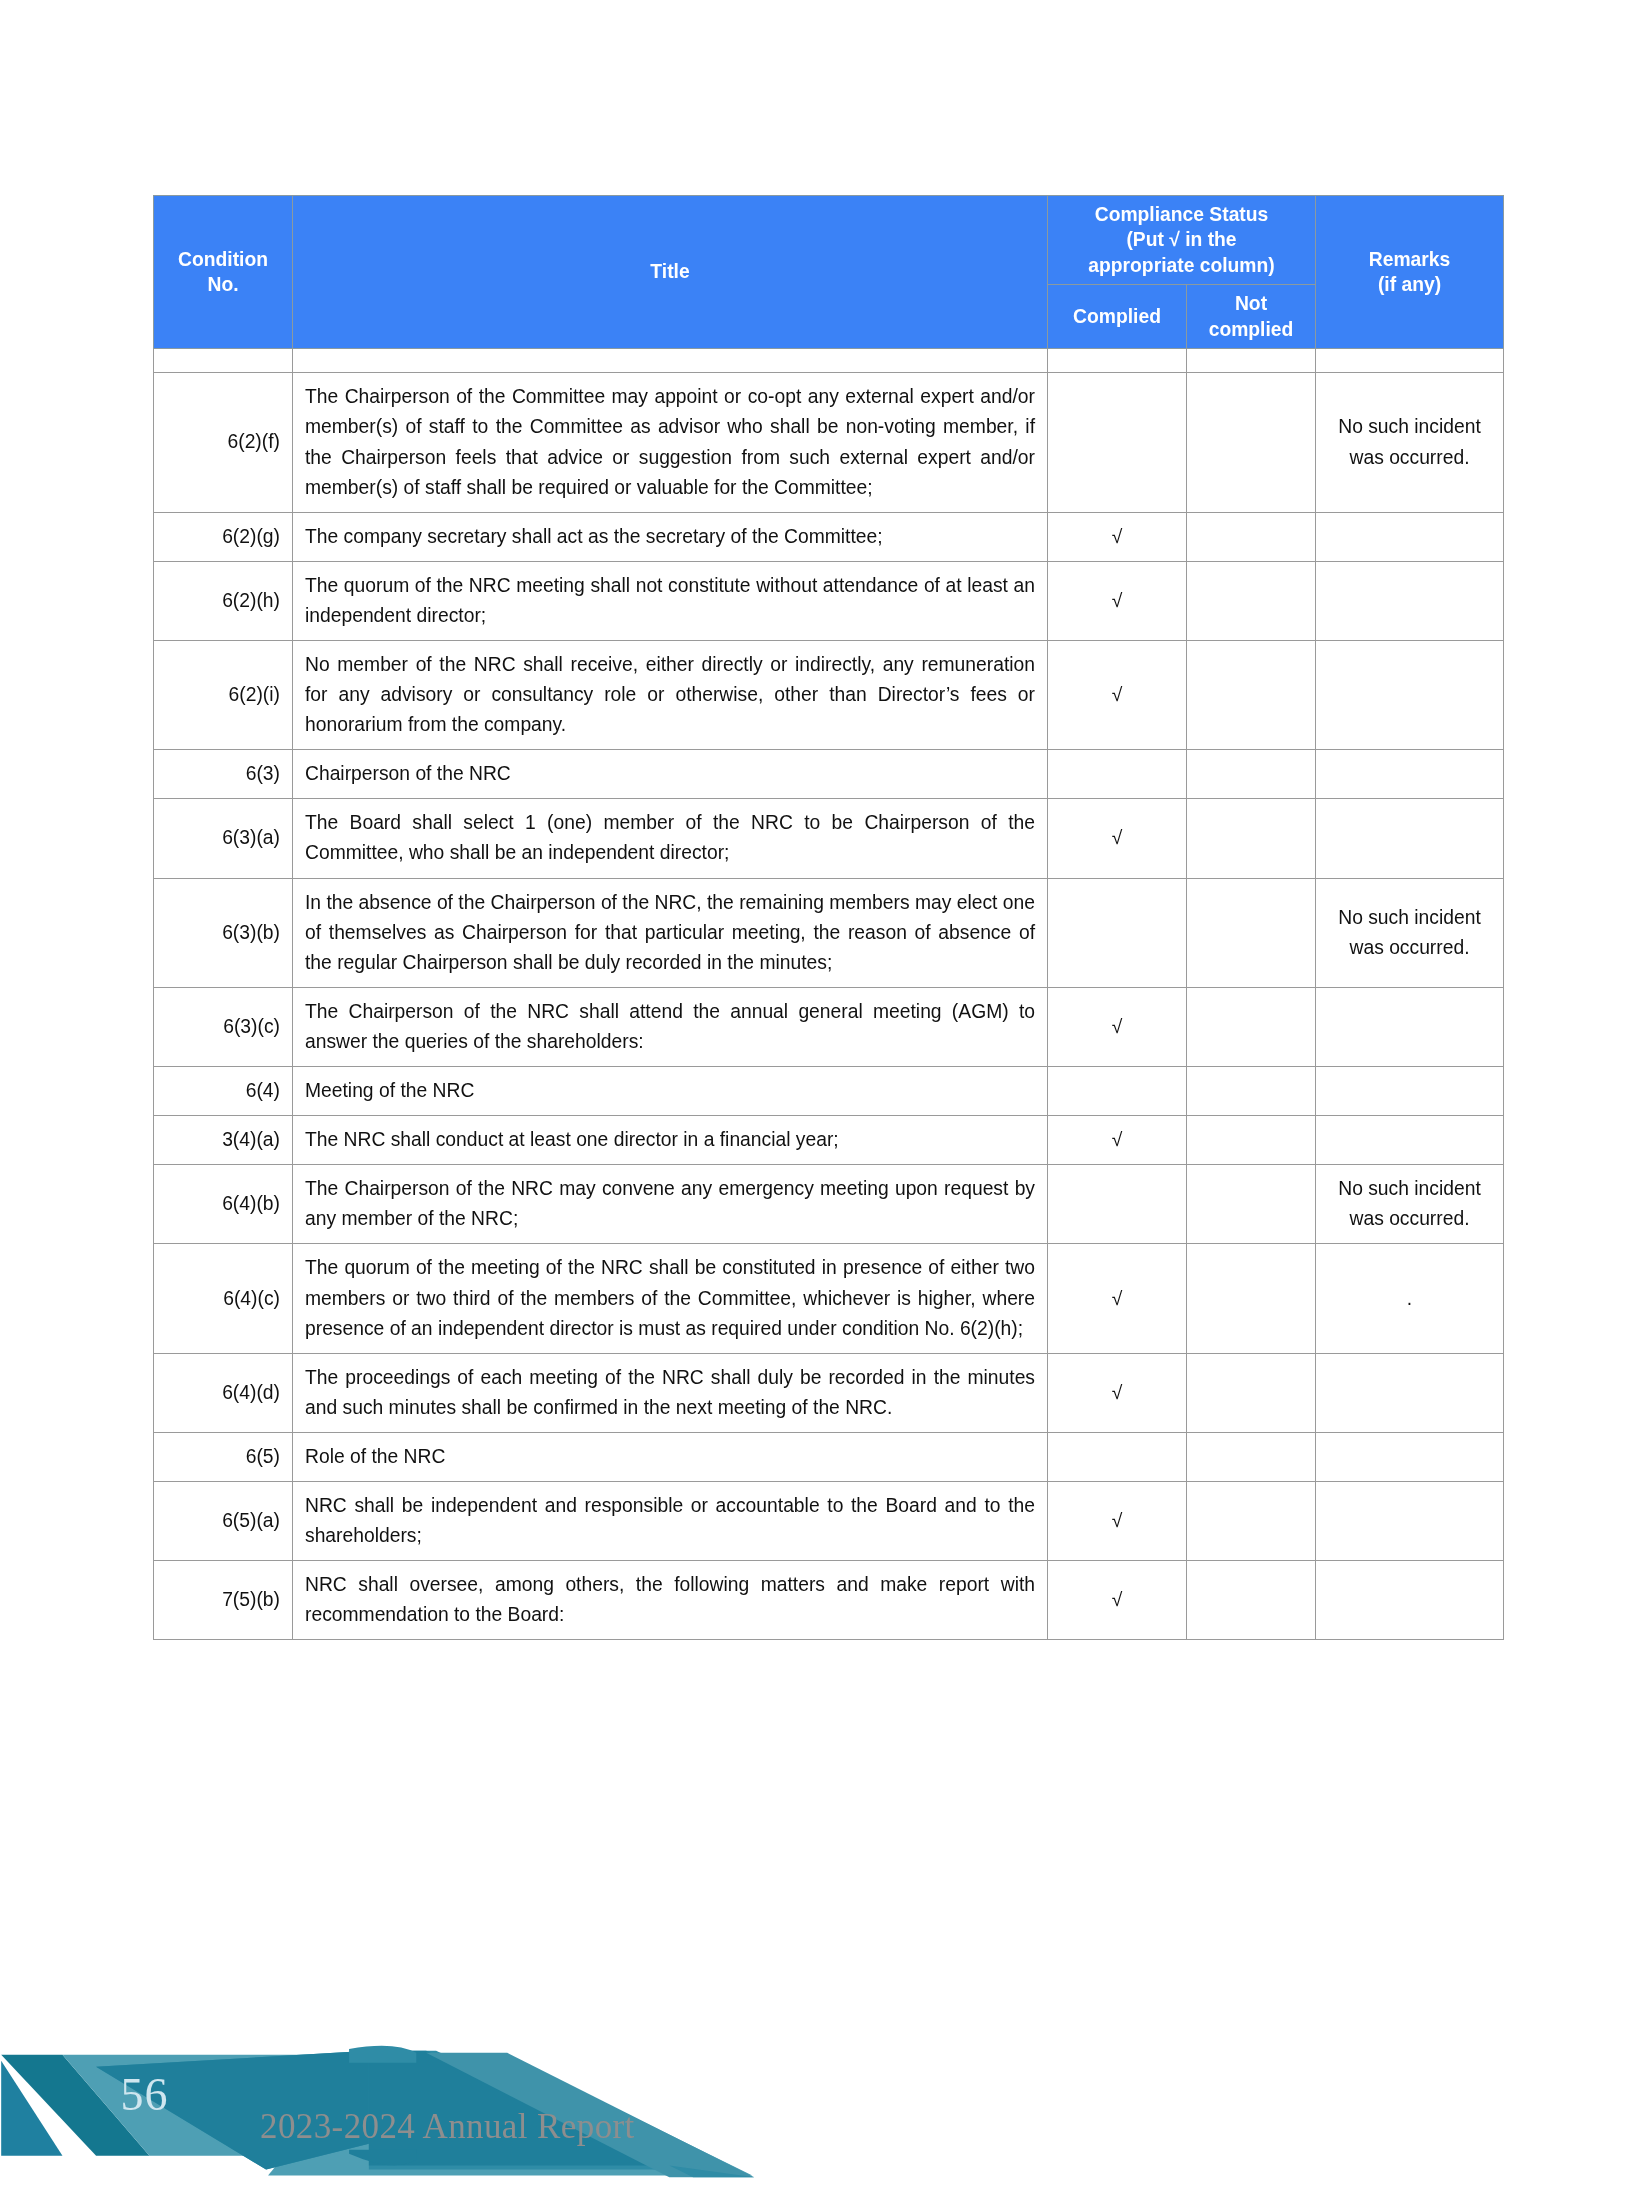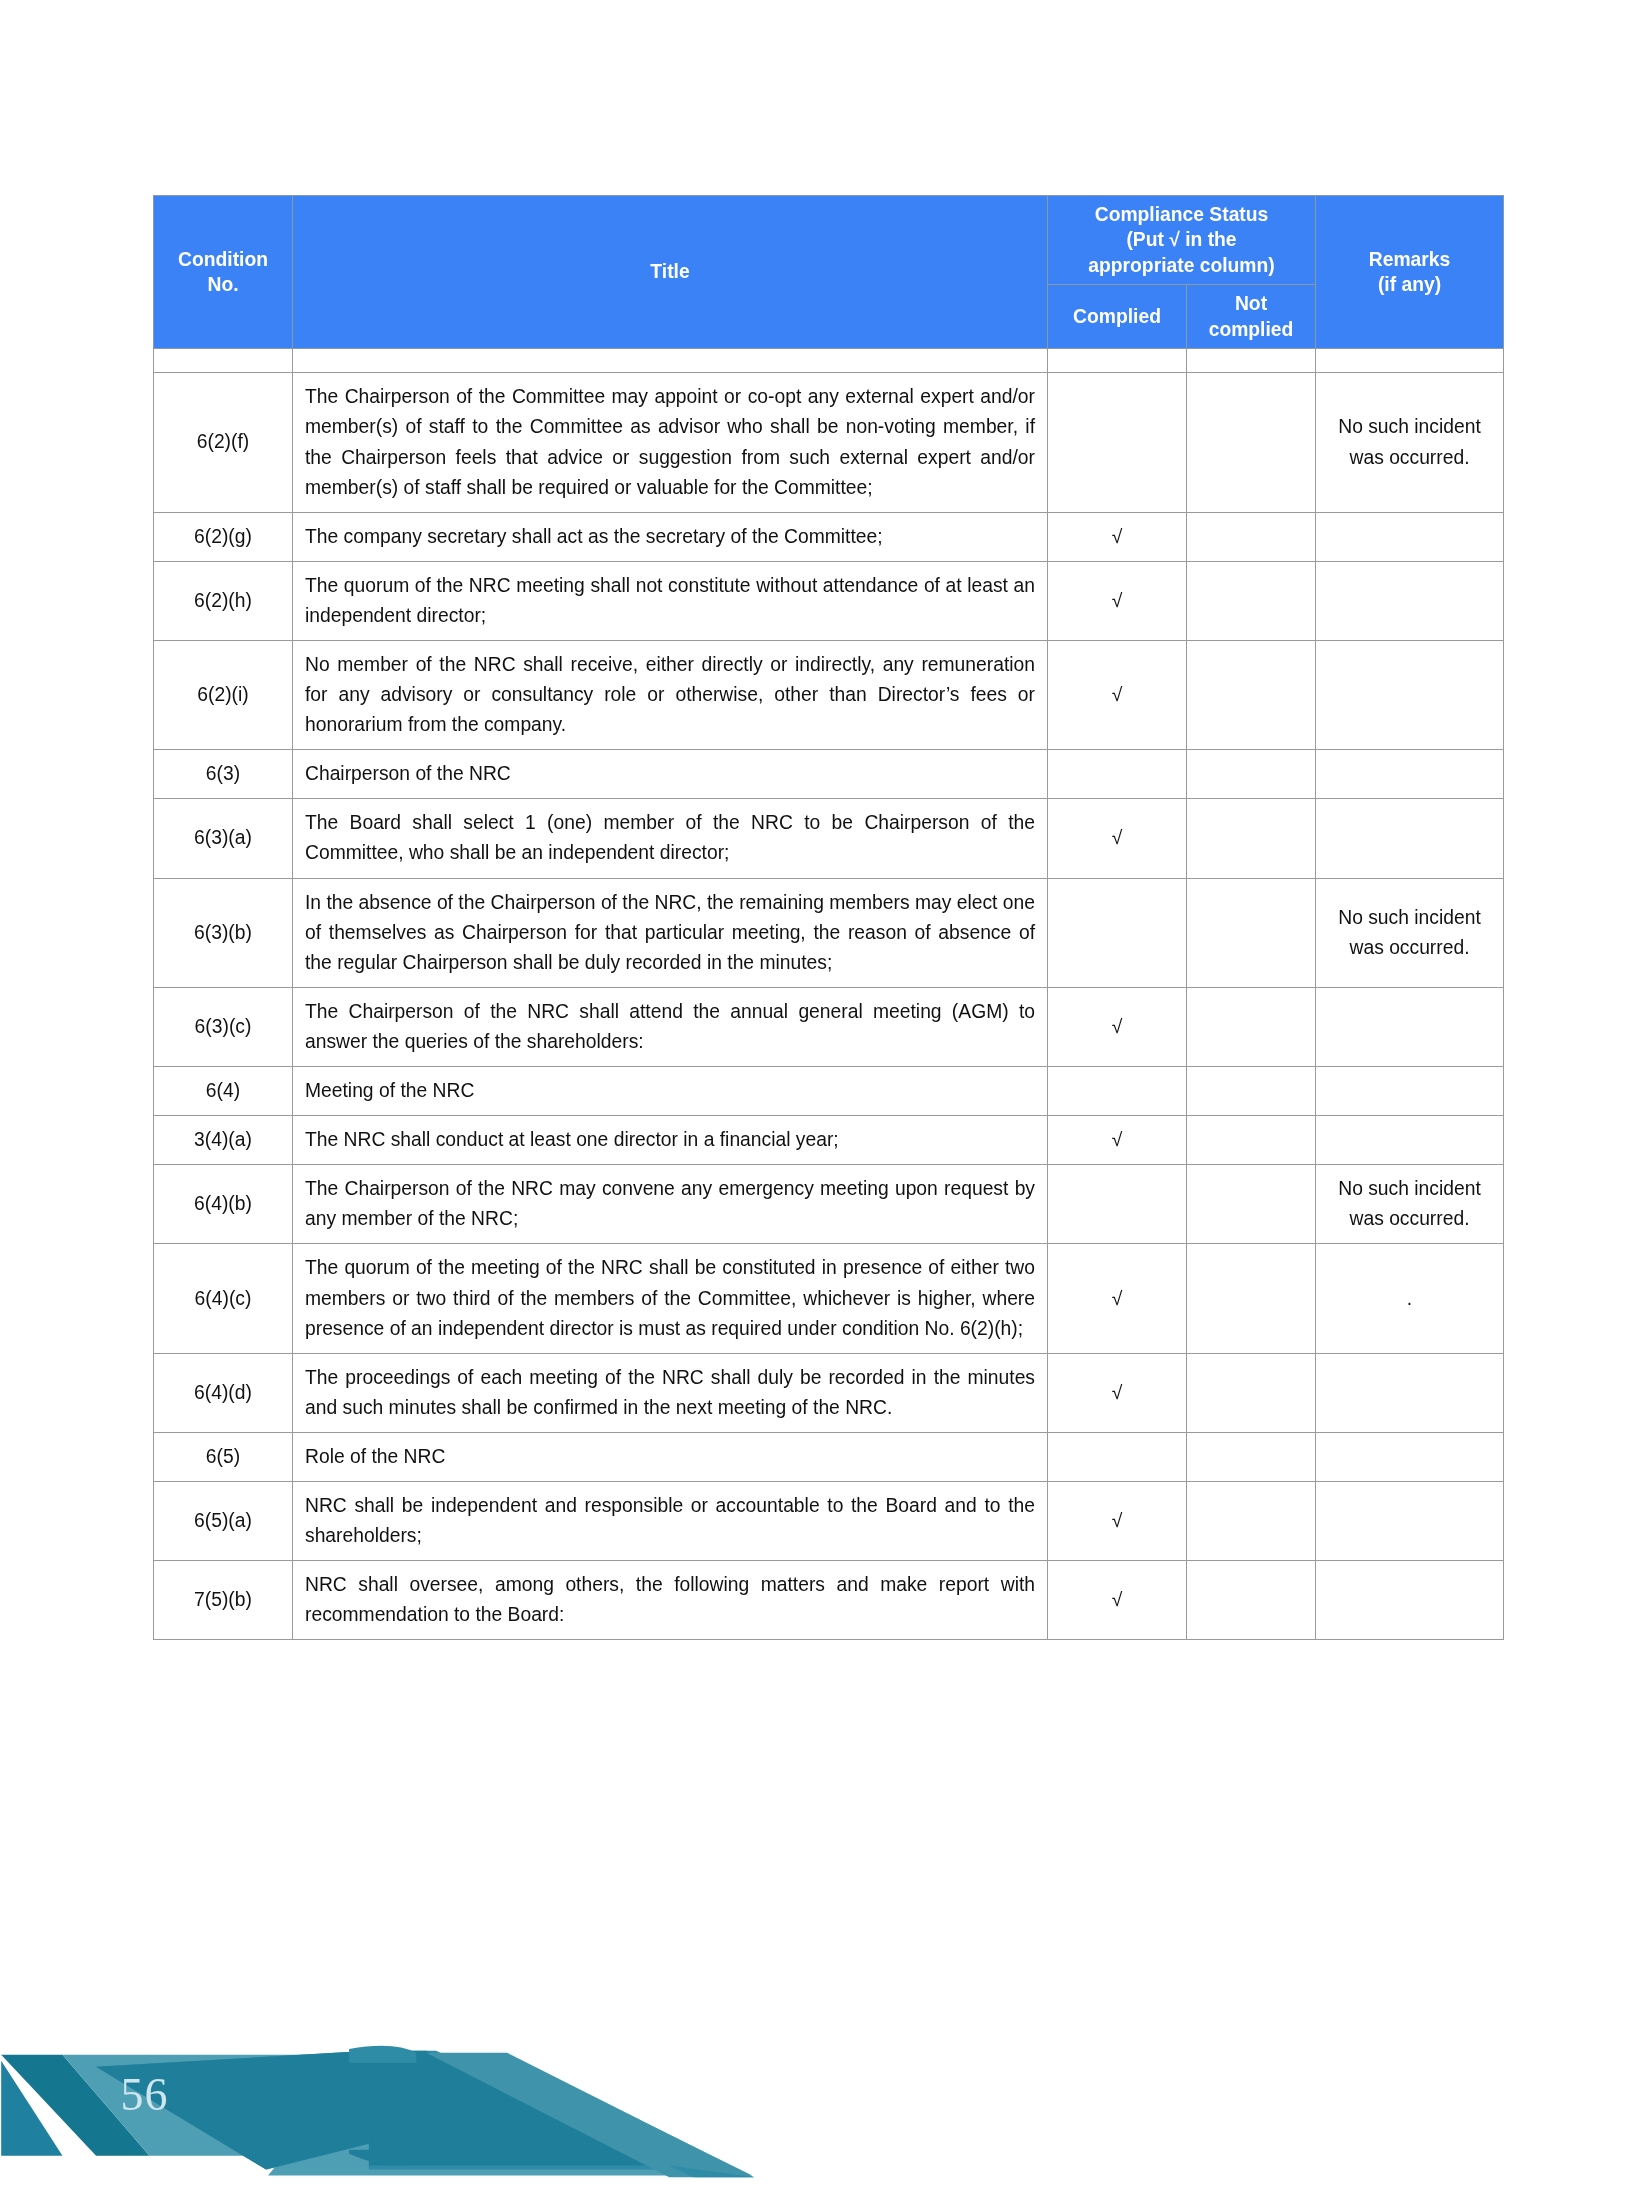--- a/index.html
+++ b/index.html
@@ -61,21 +61,21 @@
 
   
   table.compliance tbody td {
     font-size: 19.3px;
     line-height: 1.56;
     color: #111111;
     padding: 9px 12px;
   }
 
   td.cond {
-    text-align: center;
+    text-align: right;
     font-size: 19px;
     padding: 9px 4px;
   }
 
   td.title {
     text-align: justify;
     text-align-last: left;
     padding: 11px 14px 11px 13px;
   }
   td.title.nojust { text-align: left; }
@@ -303,15 +303,16 @@
       <path d="M 96,28 L 372,12 L 372,106 L 268,132 Z" fill="#1f7f9b"></path>
       <path d="M 372,12 L 430,12 L 676,128 L 372,128 Z" fill="#1f7f9b"></path>
       <path d="M 352,10 Q 398,2 420,14 L 420,24 L 352,24 Z" fill="#2f8ca6"></path>
       <path d="M 352,116 Q 398,136 420,122 L 420,112 L 352,112 Z" fill="#1f7f9b"></path>
       <polygon points="430,14 512,14 762,140 676,140" fill="#3f93aa"></polygon>
       <polygon points="676,128 762,140 700,140" fill="#2f8ca6"></polygon>
     </svg>
   </div>
 
   <div class="footer-pageno">56</div>
+  <div class="footer-label">2023-2024 Annual Report</div>
 
 </div>
 
 
 </body></html>

